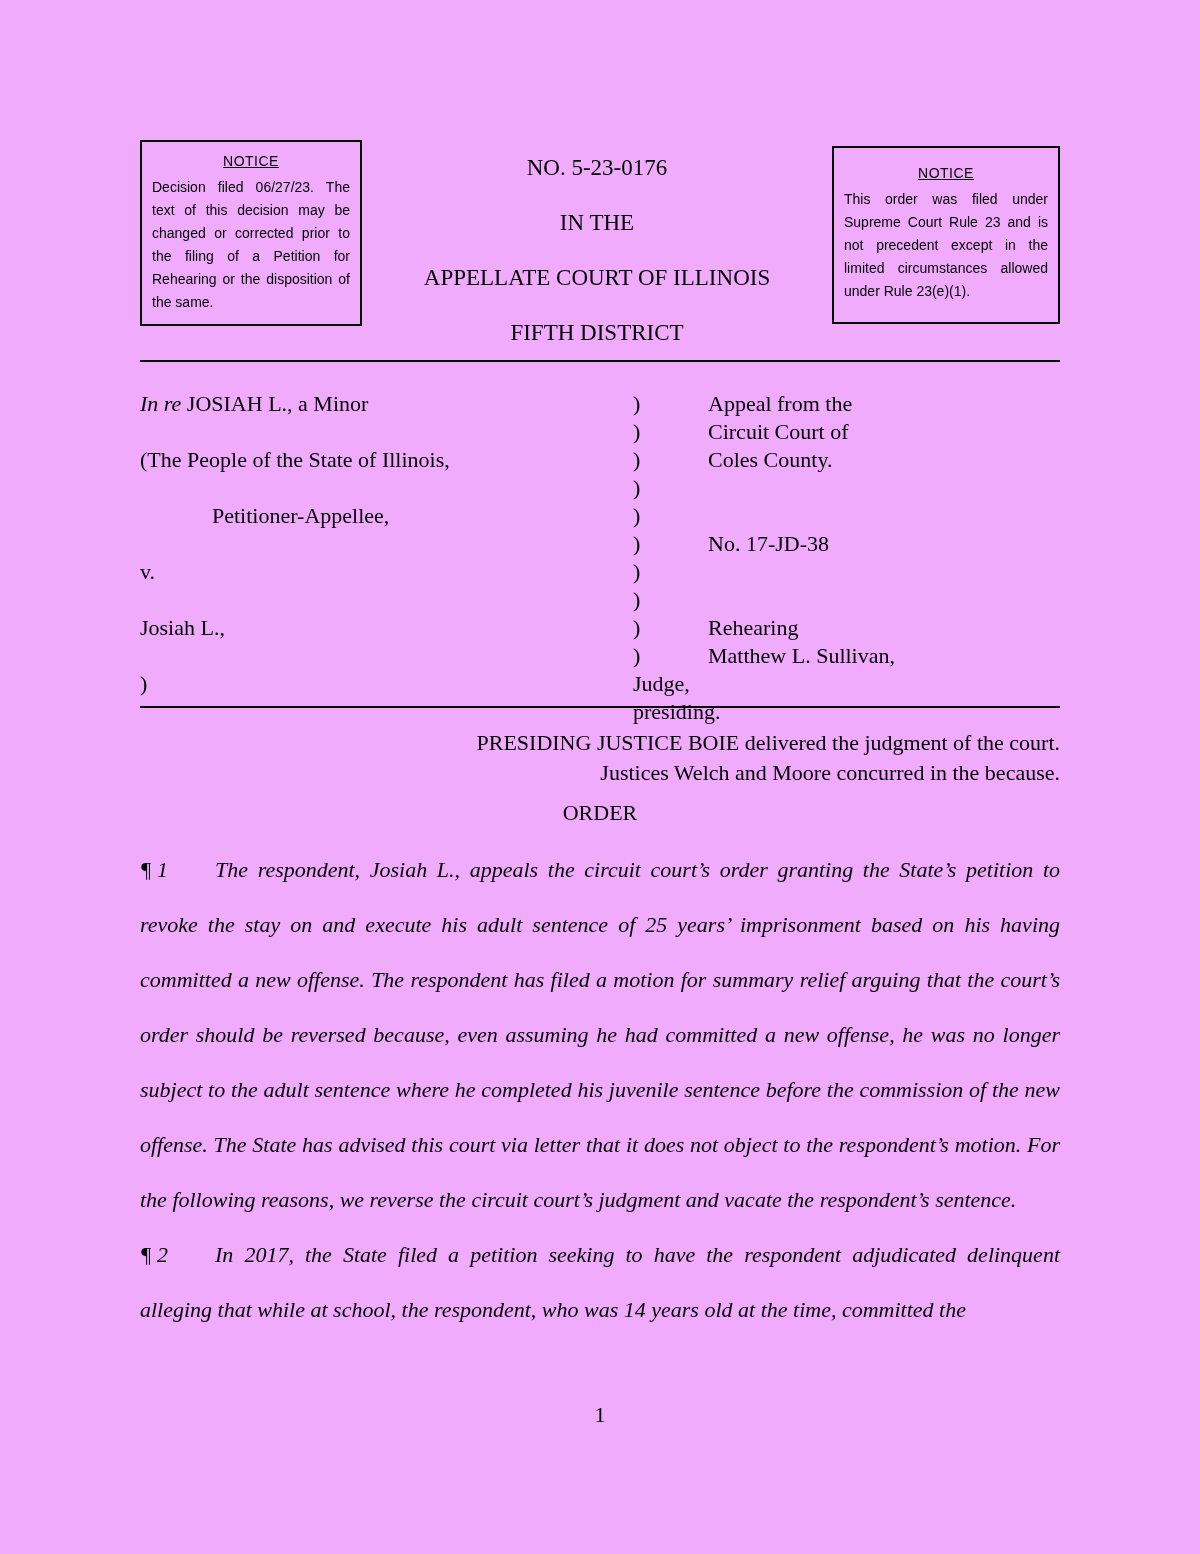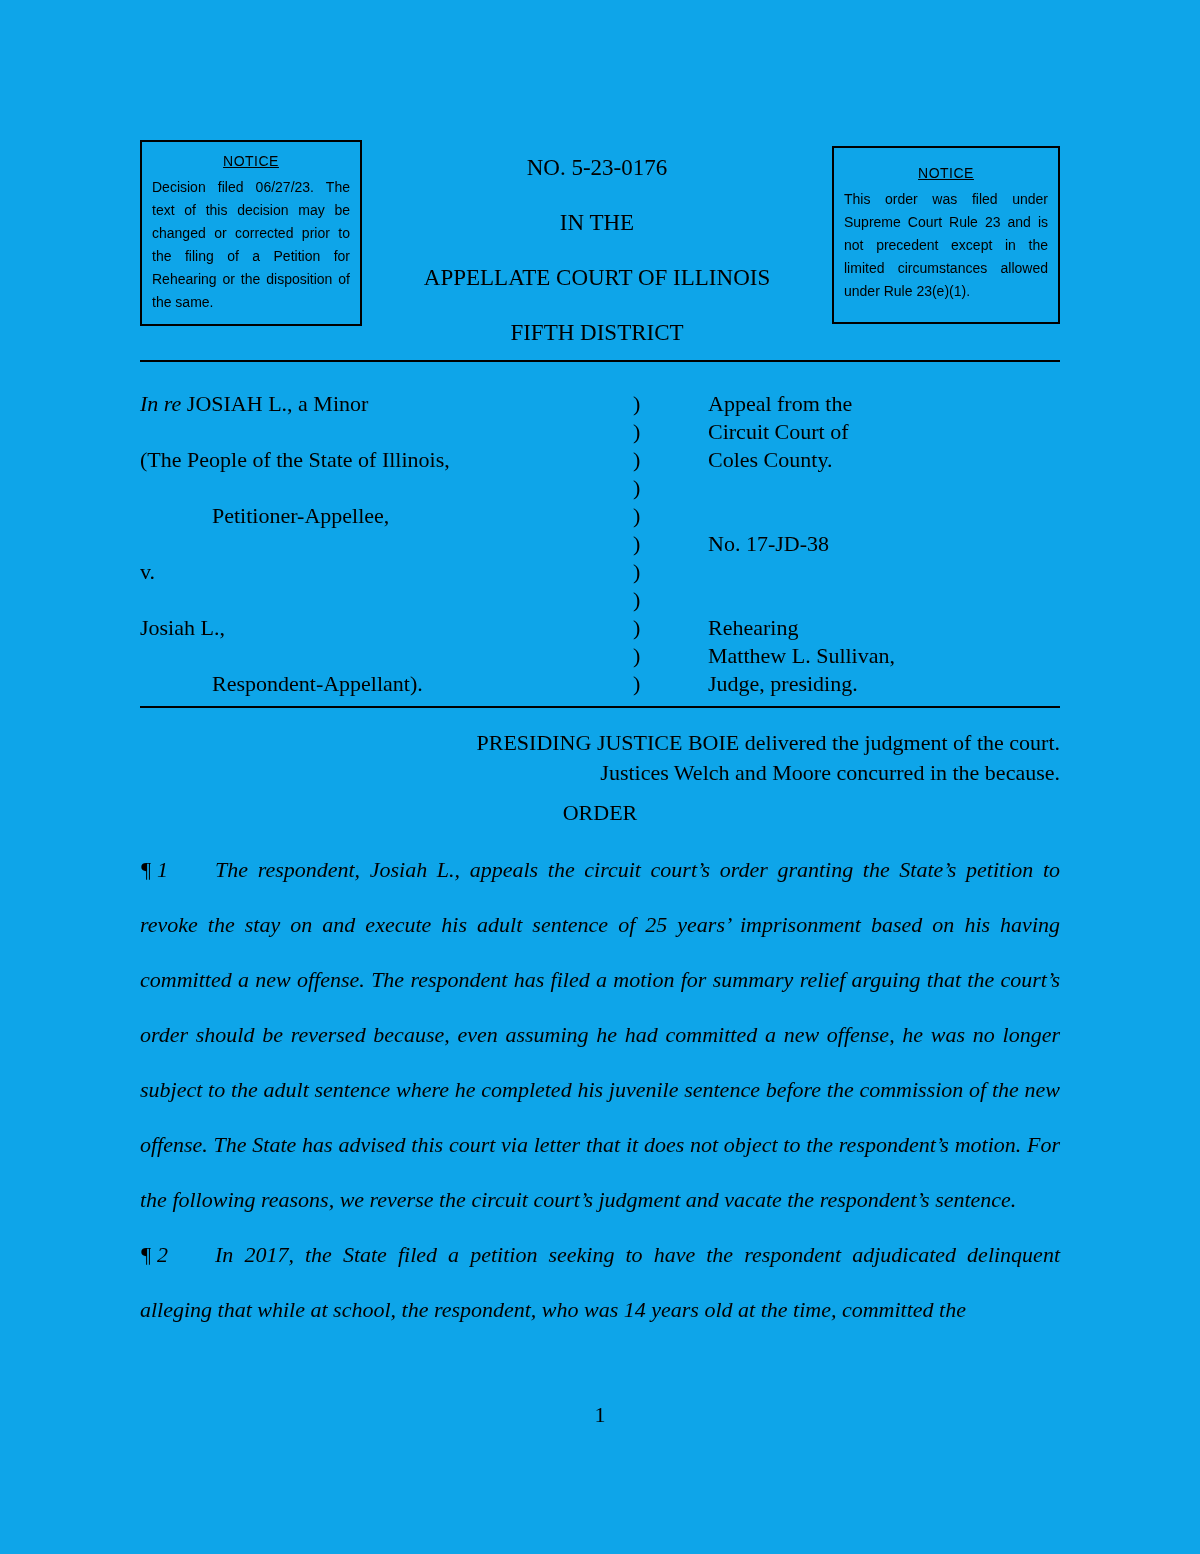--- a/index.html
+++ b/index.html
@@ -1,21 +1,21 @@
 <!DOCTYPE html>
 <html><head>
 <meta charset="utf-8">
 <style>
   * { margin: 0; padding: 0; box-sizing: border-box; }
   html, body { background: #ffffff; }
   .page {
     position: relative;
     width: 1200px;
     height: 1554px;
-    background: #0ea5e9;
+    background: #f0abfc;
     color: #000000;
     font-family: "Liberation Serif", serif;
     font-size: 22px;
     padding: 140px 140px 0 140px;
     overflow: hidden;
   }
   
   .header-row {
     display: grid;
     grid-template-columns: 222px 1fr 228px;
@@ -173,21 +173,20 @@
       <div class="cap-right">Rehearing</div>
     </div>
 
     <div class="caption-row">
       <div class="cap-left"></div>
       <div class="cap-paren">)</div>
       <div class="cap-right">Matthew L. Sullivan,</div>
     </div>
 
     <div class="caption-row">
-      <div class="cap-left indent">Respondent-Appellant).</div>
       <div class="cap-paren">)</div>
       <div class="cap-right">Judge, presiding.</div>
     </div>
 
   </div>
 
   <div class="rule second"></div>
 
   <div class="justices">
     <div>PRESIDING JUSTICE BOIE delivered the judgment of the court.</div>

